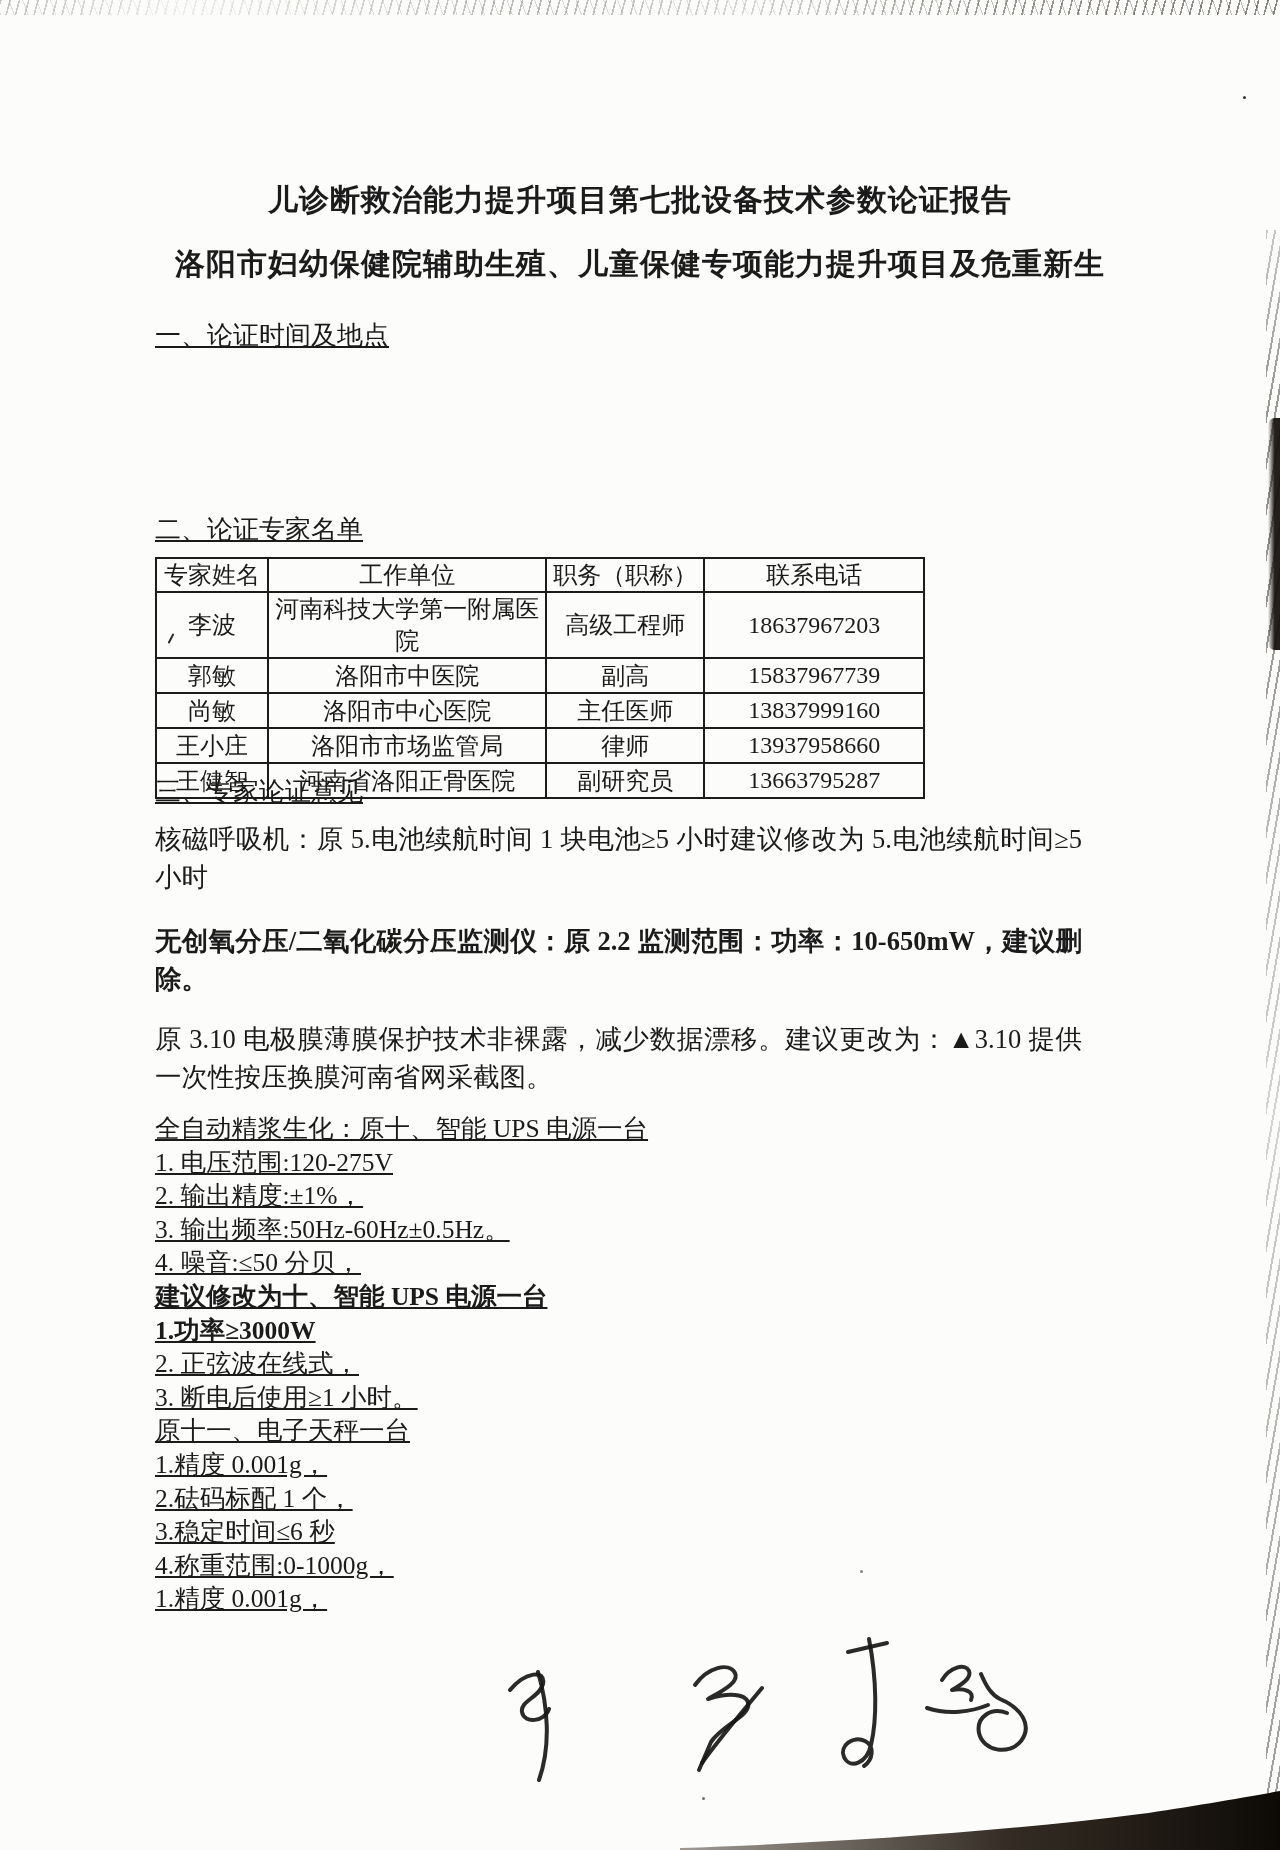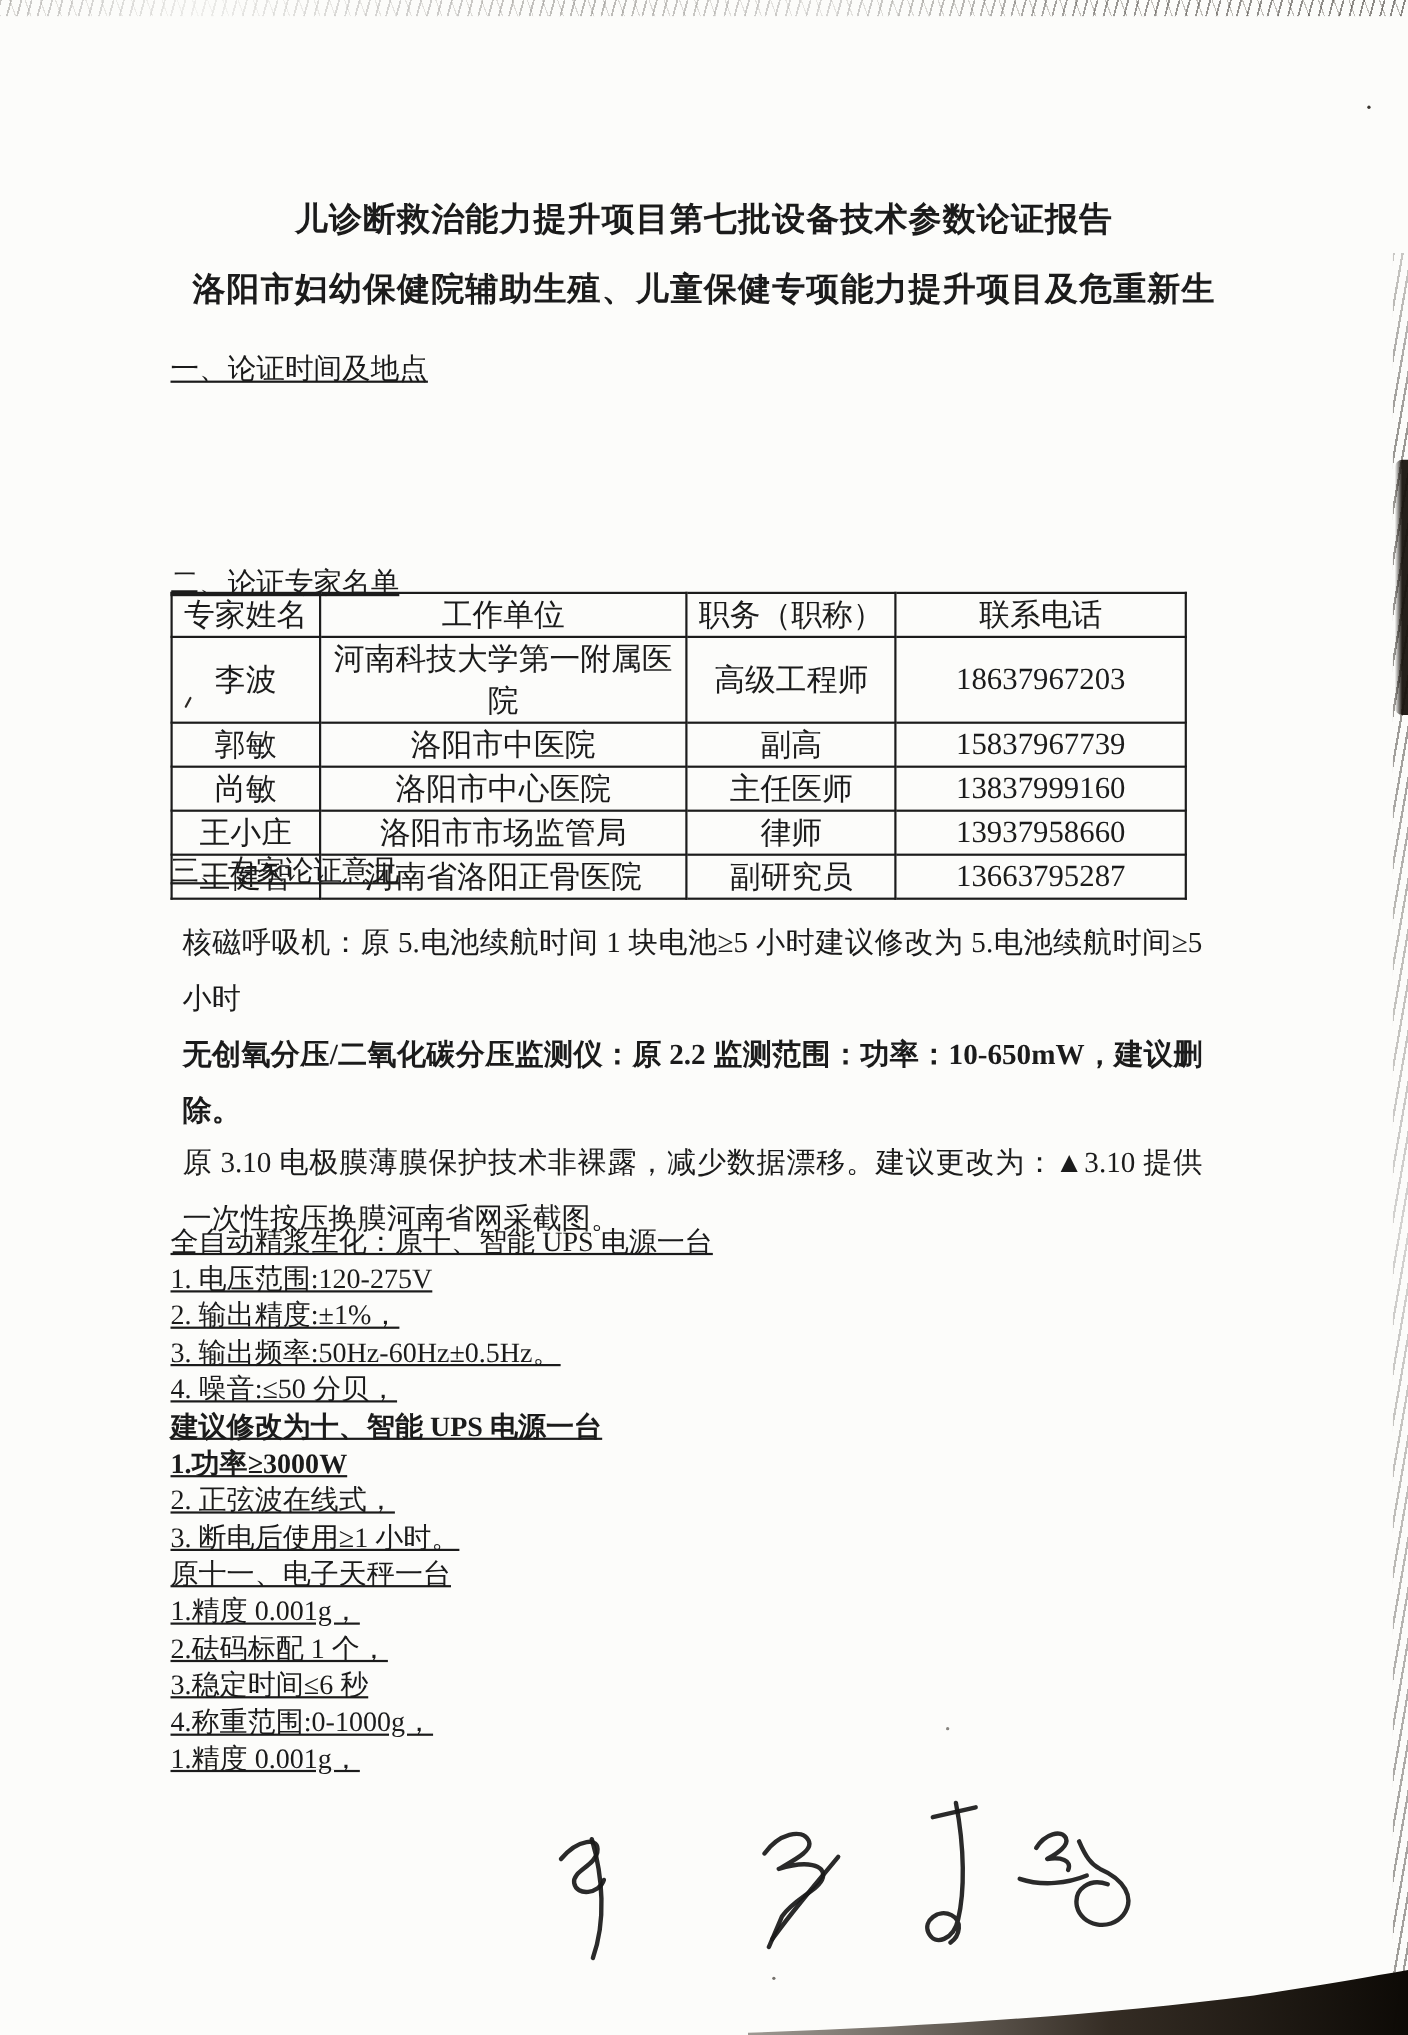--- a/index.html
+++ b/index.html
@@ -47,30 +47,30 @@
   }
   .h1 { top:321px; } .h2 { top:515px; } .h3 { top:777px; }
   .body-para {
     position:absolute; left:155px; width:925px;
     font-size:26.5px; line-height:48px; text-align:justify; margin:0;
   }
   .indent { text-indent:2em; }
   .p-intro { top:358px; }
   .op-para {
     position:absolute; left:155px; width:927px;
-    font-size:26.5px; line-height:51px; text-align:justify; margin:11px;
+    font-size:26.5px; line-height:38px; text-align:justify; margin:0;
   }
   .op1 { top:820px; } .op2 { top:922px;font-weight:bold; } .op3 { top:1020px; }
   .tight-list { position:absolute; left:155px; top:1112px; width:927px; font-size:25.5px; }
   .tight-list .line { line-height:33.6px; white-space:nowrap;text-decoration:underline; }
   .bold { font-weight:bold; }
   
   .expert-table {
-    position:absolute; left:155px; top:538px; width:924px;
-    border-collapse:collapse; table-layout:fixed; font-size:28px;
+    position:absolute; left:155px; top:557px; width:770px;
+    border-collapse:collapse; table-layout:fixed; font-size:24px;
   }
   .expert-table td, .expert-table th {
     border:2px solid #1c1c1c; text-align:center; vertical-align:middle;
     font-weight:normal; padding:0; overflow:hidden;
   }
   .expert-table tr { height:35px; }
   .expert-table tr.hdr { height:33px; }
   .c0 { width:14.6%; } .c1 { width:36.2%; } .c2 { width:20.6%; } .c3 { width:28.6%; }
   
   .signatures { position:absolute; left:450px; top:1628px; width:580px; height:195px; }

